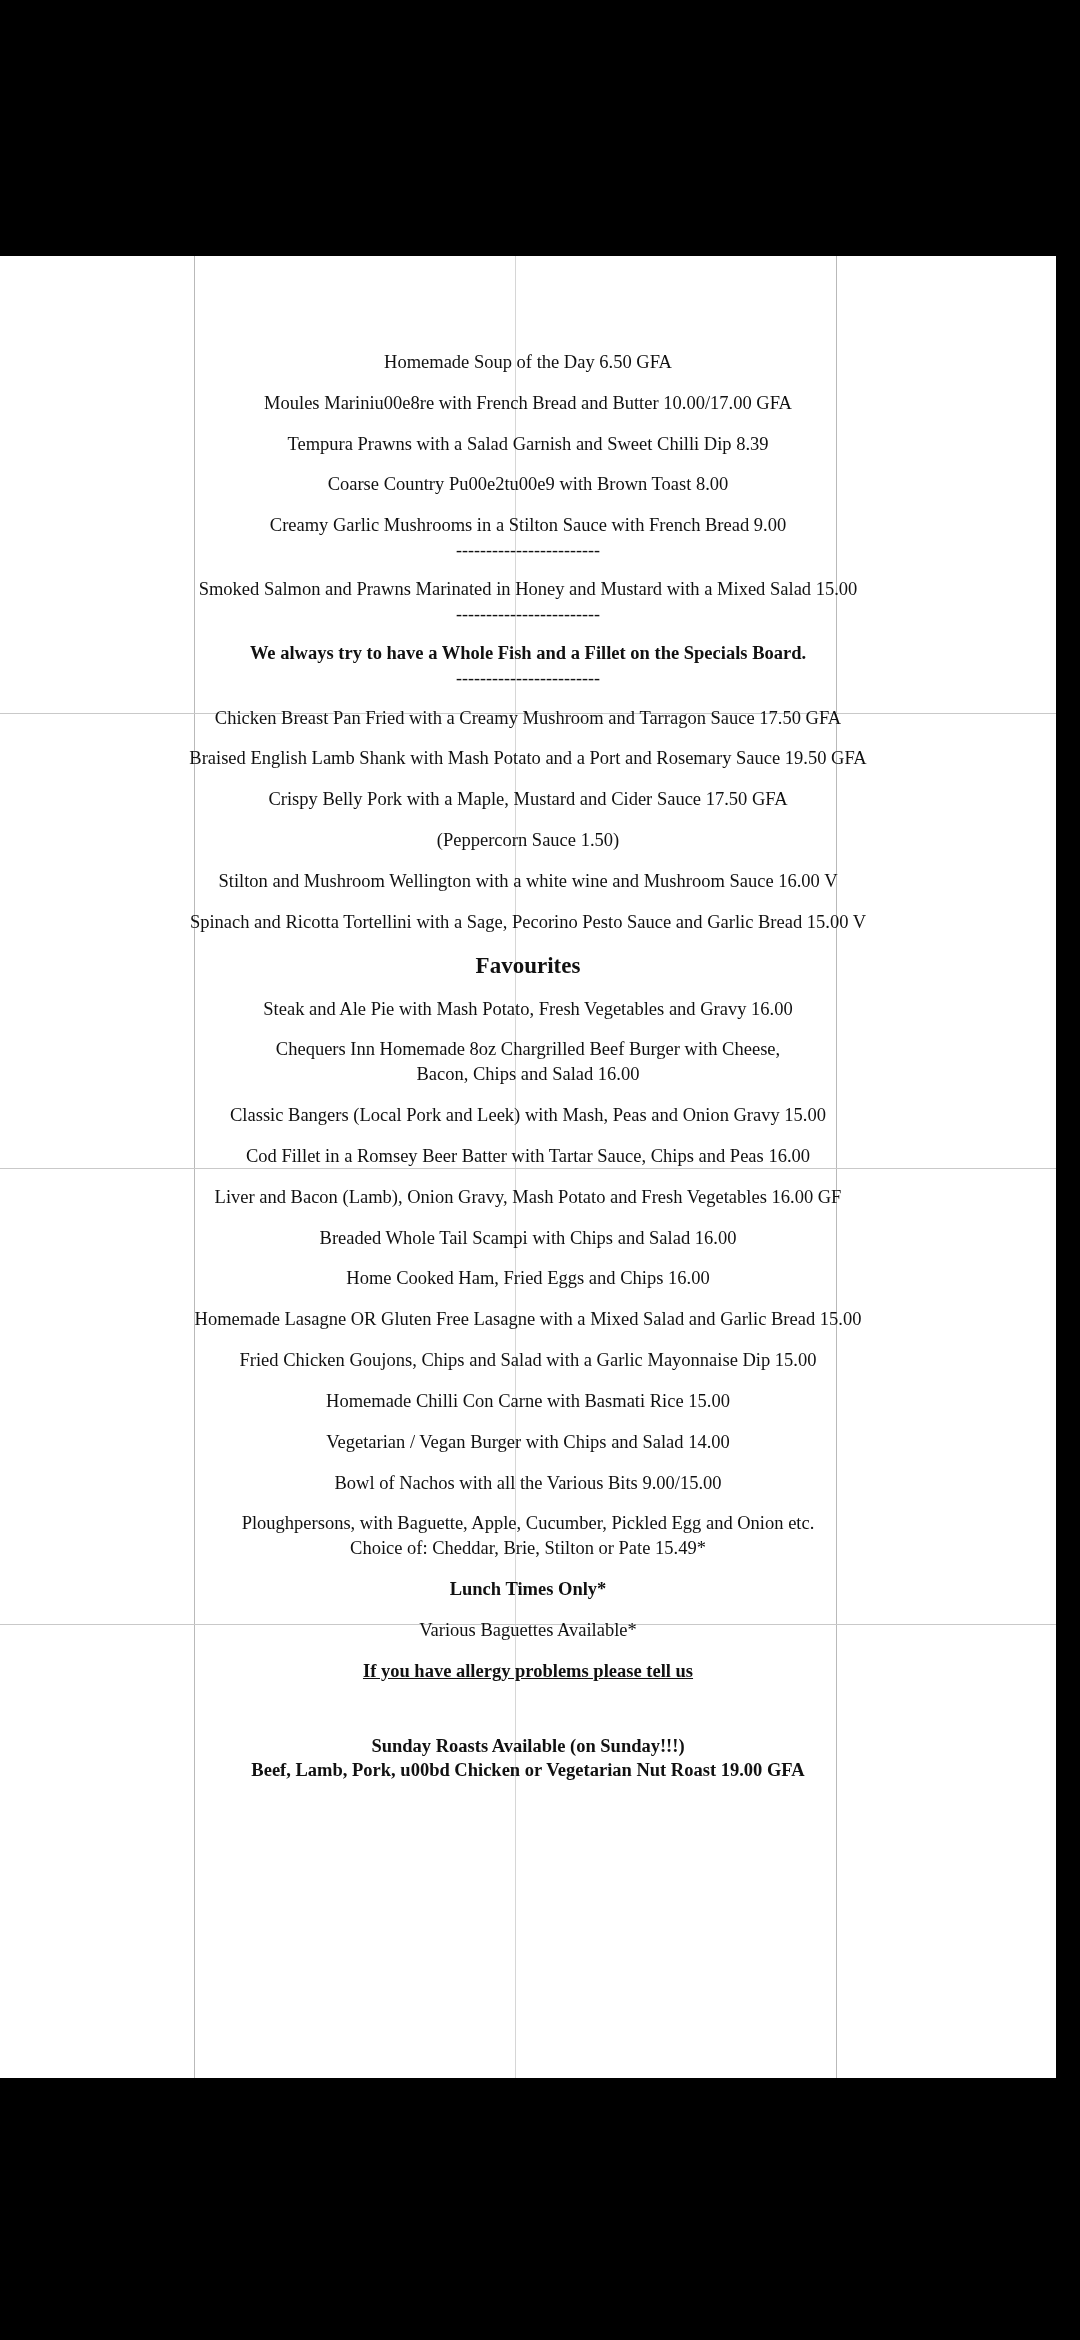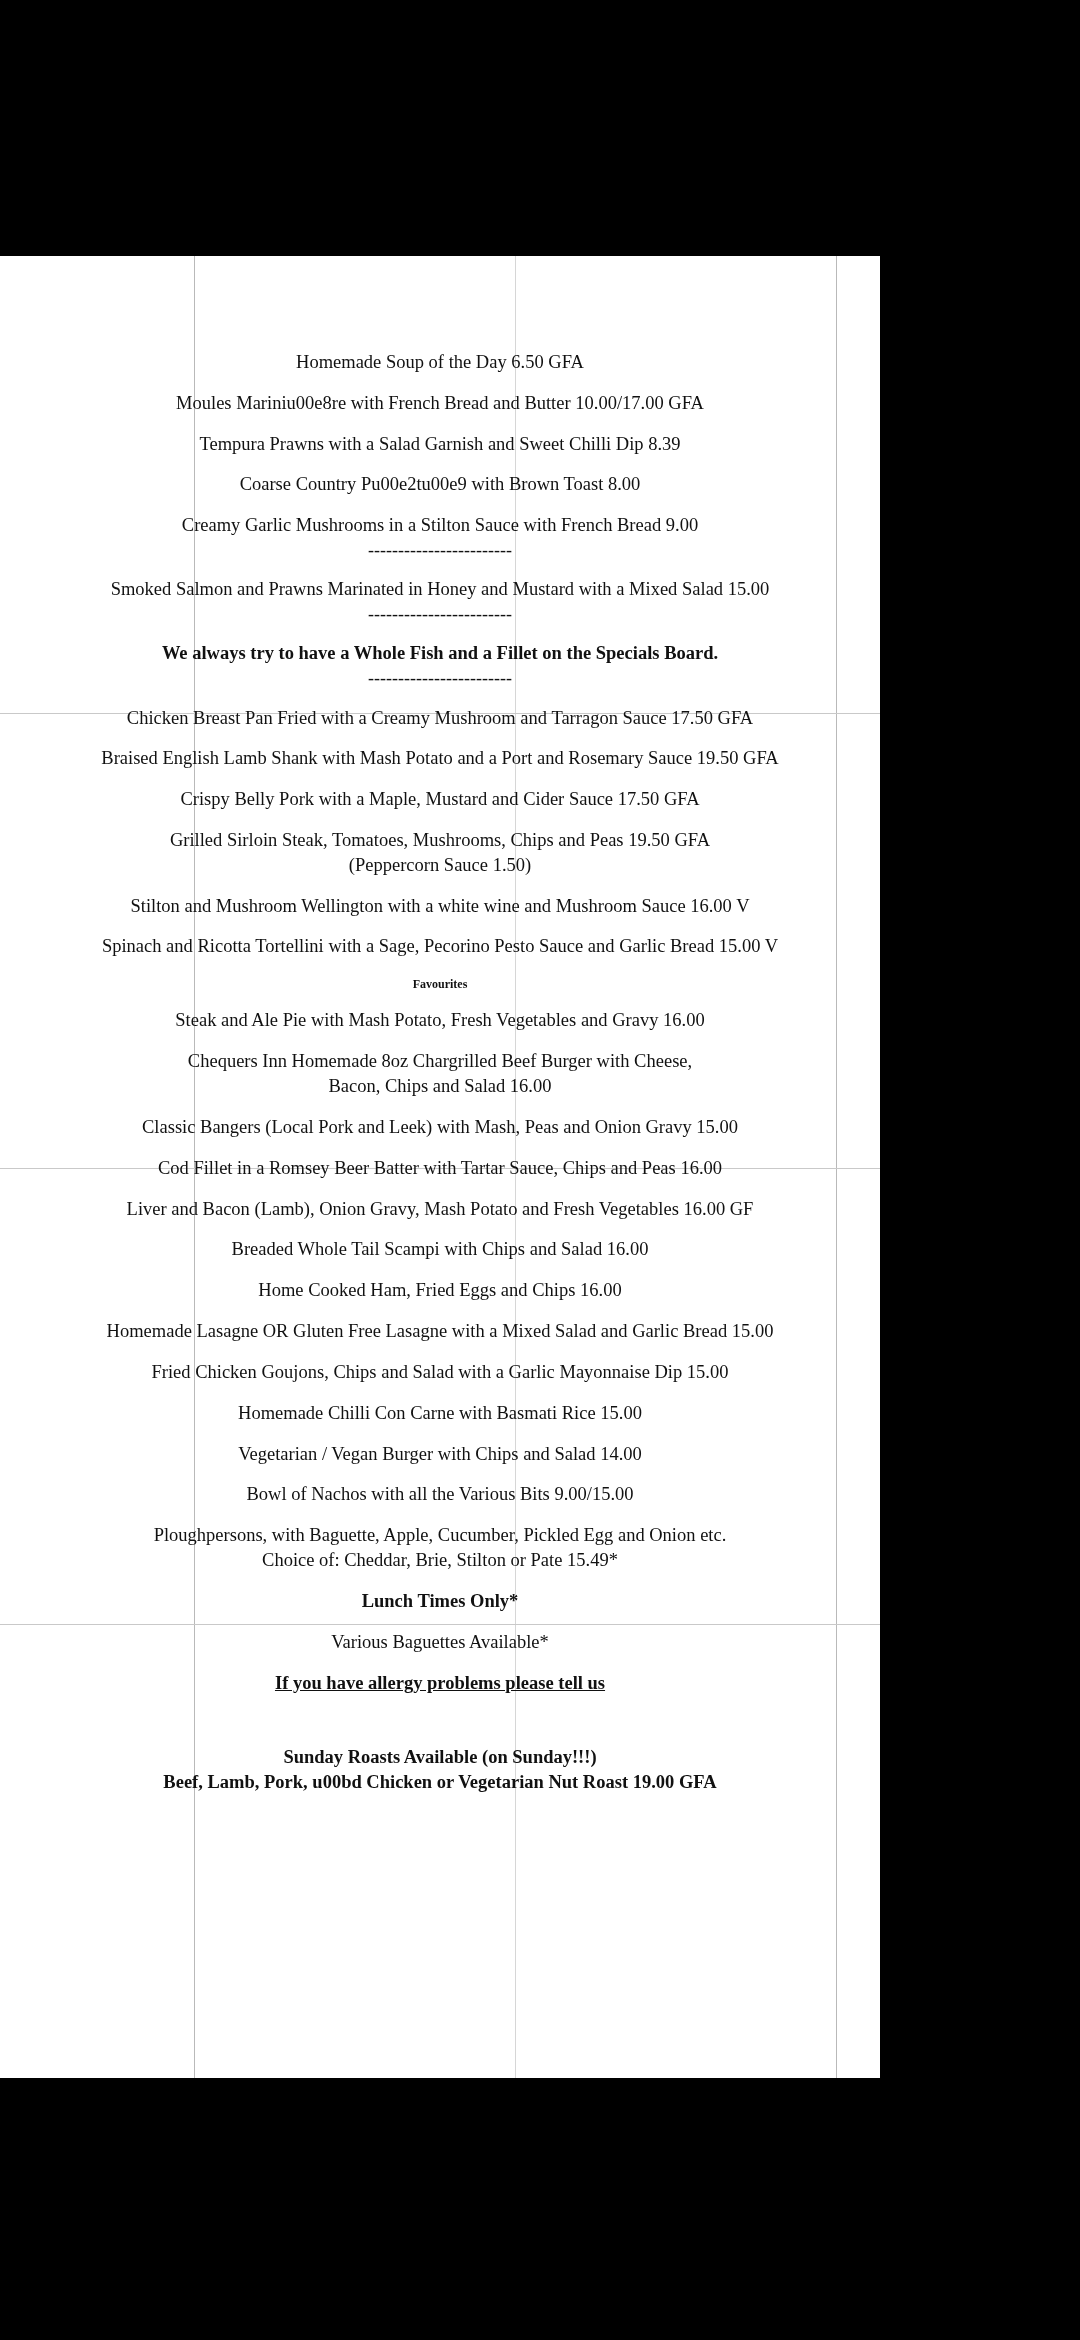--- a/index.html
+++ b/index.html
@@ -29,21 +29,21 @@
     z-index: 30;
   }
   .band-top    { top: 0;    height: 256px; }
   .band-bottom { top: 2078px; height: 262px; }
 
   
   #page {
     position: absolute;
     left: 0;
     top: 256px;
-    width: 880px;
+    width: 1056px;
     height: 1822px;
     background: #ffffff;
     z-index: 10;
     overflow: hidden;
   }
 
   
   .vrule {
     position: absolute;
     top: 0;
@@ -86,21 +86,21 @@
     white-space: nowrap;
   }
   .line.tight { margin-bottom: 3px; }
   .line.sub {
     margin-bottom: 19px;
     margin-top: 0;
   }
   .line.bold { font-weight: bold; }
   .line.heading {
     font-weight: bold;
-    font-size: 12px;
+    font-size: 23px;
     margin-bottom: 19px;
   }
   .line.underline {
     font-weight: bold;
     text-decoration: underline;
   }
   .line.dashes {
     letter-spacing: 0px;
     margin: 0 0 18px 0;
     font-size: 18px;
@@ -143,21 +143,20 @@
       <p class="line dashes">------------------------</p>
 
       <p class="line bold tight">We always try to have a Whole Fish and a Fillet on the Specials Board.</p>
 
       <p class="line dashes">------------------------</p>
 
       <div>
         <p class="line">Chicken Breast Pan Fried with a Creamy Mushroom and Tarragon Sauce 17.50 GFA</p>
         <p class="line">Braised English Lamb Shank with Mash Potato and a Port and Rosemary Sauce 19.50 GFA</p>
         <p class="line">Crispy Belly Pork with a Maple, Mustard and Cider Sauce 17.50 GFA</p>
-        <p class="line tight">Grilled Sirloin Steak, Tomatoes, Mushrooms, Chips and Peas 19.50 GFA</p>
         <p class="line sub">(Peppercorn Sauce 1.50)</p>
         <p class="line">Stilton and Mushroom Wellington with a white wine and Mushroom Sauce 16.00 V</p>
         <p class="line">Spinach and Ricotta Tortellini with a Sage, Pecorino Pesto Sauce and Garlic Bread 15.00 V</p>
       </div>
 
       <p class="line heading">Favourites</p>
 
       <div>
         <p class="line">Steak and Ale Pie with Mash Potato, Fresh Vegetables and Gravy 16.00</p>
         <p class="line tight">Chequers Inn Homemade 8oz Chargrilled Beef Burger with Cheese,</p>

